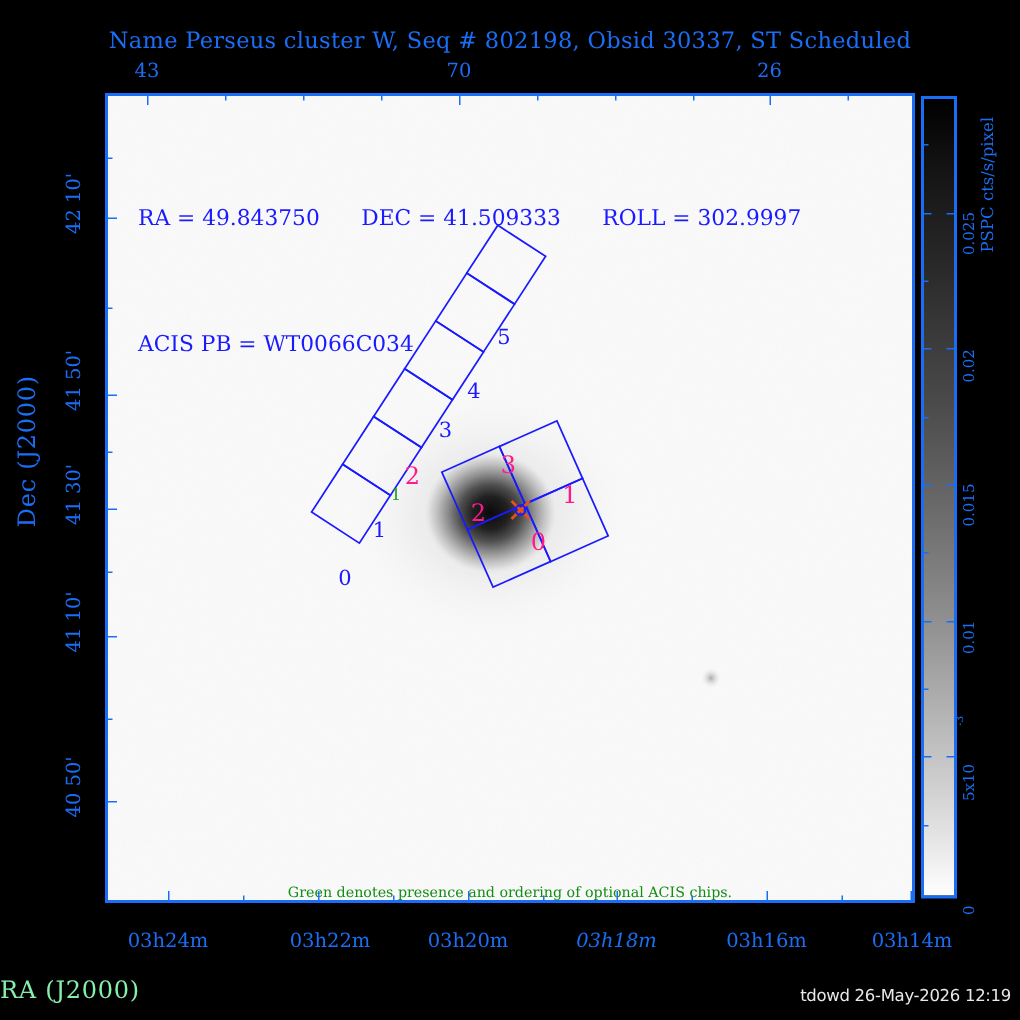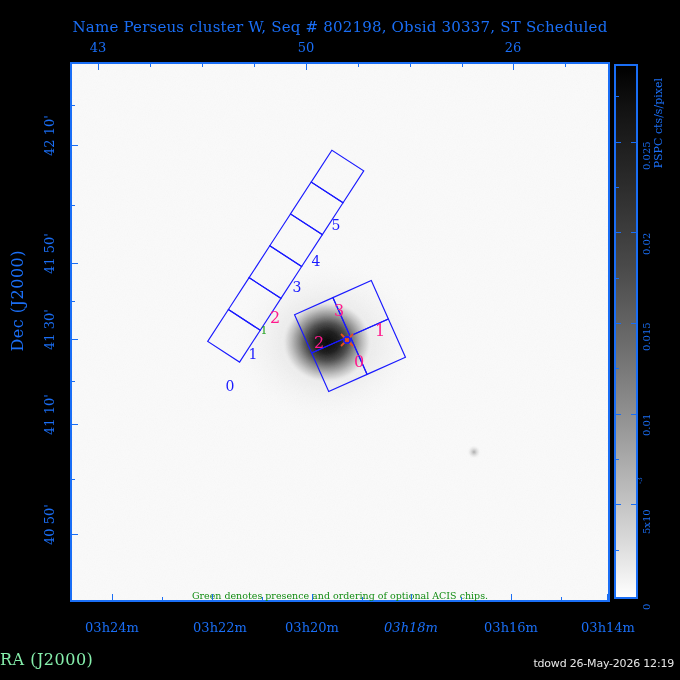--- a/index.html
+++ b/index.html
@@ -177,37 +177,39 @@
 
   <span class="chiplab lab-green" style="left:192px;top:266px;">1</span>
 
   <span class="chiplab lab-mag" style="left:267px;top:246px;">3</span>
   <span class="chiplab lab-mag" style="left:308px;top:266px;">1</span>
   <span class="chiplab lab-mag" style="left:247px;top:278px;">2</span>
   <span class="chiplab lab-mag" style="left:287px;top:297px;">0</span>
 </div>
 
 <div class="abs" id="params">
+  <span class="row">RA = 49.843750      DEC = 41.509333      ROLL = 302.9997</span>
+  <span class="row">ACIS PB = WT0066C034</span>
 </div>
 
 <div class="abs" id="footnote">Green denotes presence and ordering of optional ACIS chips.</div>
 
 <div class="abs tick tk-t" style="left:98px;"></div>
 <div class="abs tick tk-t" style="left:306px;"></div>
 <div class="abs tick tk-t" style="left:513px;"></div>
 <div class="abs tick tk-t2" style="left:150px;"></div>
 <div class="abs tick tk-t2" style="left:202px;"></div>
 <div class="abs tick tk-t2" style="left:254px;"></div>
 <div class="abs tick tk-t2" style="left:358px;"></div>
 <div class="abs tick tk-t2" style="left:410px;"></div>
 <div class="abs tick tk-t2" style="left:462px;"></div>
 <div class="abs tick tk-t2" style="left:565px;"></div>
 
 <div class="abs lab xlab-top" style="left:68px;width:60px;">43</div>
-<div class="abs lab xlab-top" style="left:276px;width:60px;">50</div>
+<div class="abs lab xlab-top" style="left:276px;width:60px;">70</div>
 <div class="abs lab xlab-top" style="left:483px;width:60px;">26</div>
 
 <div class="abs tick tk-b" style="left:112px;"></div>
 <div class="abs tick tk-b" style="left:212px;"></div>
 <div class="abs tick tk-b" style="left:312px;"></div>
 <div class="abs tick tk-b" style="left:411px;"></div>
 <div class="abs tick tk-b" style="left:511px;"></div>
 <div class="abs tick tk-b" style="left:607px;"></div>
 <div class="abs tick tk-b2" style="left:162px;"></div>
 <div class="abs tick tk-b2" style="left:262px;"></div>

